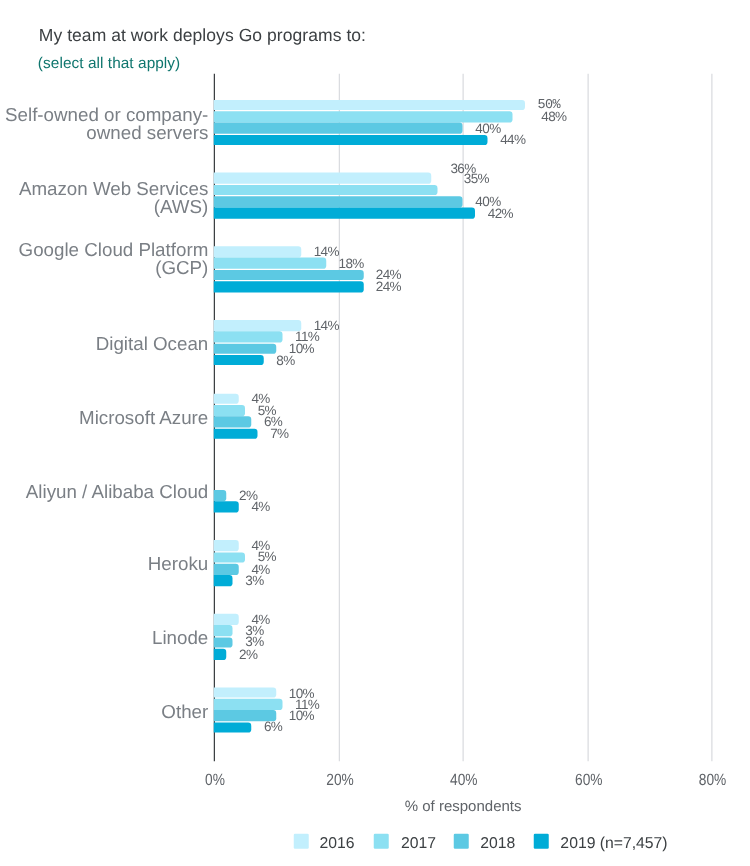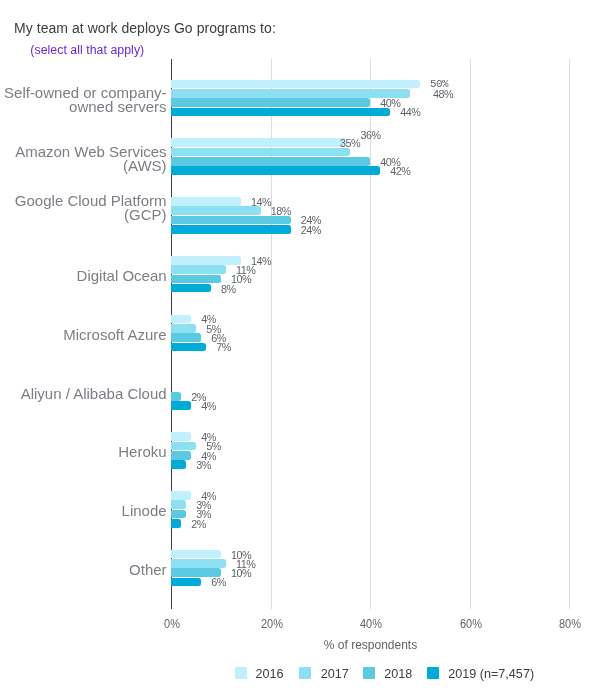--- a/index.html
+++ b/index.html
@@ -1,21 +1,21 @@
 <!DOCTYPE html>
 <html><head>
 <meta charset="utf-8">
 <style>
   html,body{margin:0;padding:0;background:#ffffff;}
   body{width:600px;height:693px;font-family:"Liberation Sans",sans-serif;overflow:hidden;
         -webkit-font-smoothing:antialiased;}
   #root{position:relative;width:600px;height:693px;background:#ffffff;}
-  .title{position:absolute;left:14px;top:19.5px;font-size:14px;color:#3c4043;
+  .title{position:absolute;left:31px;top:19.5px;font-size:14px;color:#3c4043;
          letter-spacing:0.05px;white-space:nowrap;}
-  .subtitle{position:absolute;left:30.3px;top:42.6px;font-size:12.3px;color:#6d28d9;
+  .subtitle{position:absolute;left:30.3px;top:42.6px;font-size:12.3px;color:#0f766e;
             letter-spacing:0.05px;white-space:nowrap;}
   .axis-y{position:absolute;left:171px;top:58.8px;width:1px;height:550.2px;background:#3c4043;}
   .gridline{position:absolute;width:1px;background:#dadce0;top:58.8px;height:550.2px;}
   .bar{position:absolute;border-radius:0 2.5px 2.5px 0;}
   .vlabel{position:absolute;font-size:10.8px;line-height:14px;color:#5f6368;
           white-space:nowrap;letter-spacing:-0.5px;}
   .catlabel{position:absolute;right:433.4px;text-align:right;font-size:15px;
             line-height:14px;color:#7a7f85;white-space:nowrap;}
   .ticklabel{position:absolute;font-size:13px;line-height:14px;color:#5f6368;
              text-align:center;width:80px;top:616.8px;
@@ -42,21 +42,21 @@
       <div class="gridline" style="left: 569.3px;"></div>
       <div class="bar" style="left: 171.3px; top: 79.6px; width: 248.75px; height: 8.7px; background: rgb(194, 239, 253);"></div>
       <div class="vlabel" style="left: 430.05px; top: 77.35px; font-family: Liberation Mono, monospace;">50%</div>
       <div class="bar" style="left: 171.3px; top: 88.9px; width: 238.8px; height: 8.7px; background: rgb(140, 224, 242);"></div>
       <div class="vlabel" style="left: 433px; top: 86.65px;">48%</div>
       <div class="bar" style="left: 171.3px; top: 98.2px; width: 199px; height: 8.7px; background: rgb(92, 201, 227);"></div>
       <div class="vlabel" style="left: 380.3px; top: 95.95px;">40%</div>
       <div class="bar" style="left: 171.3px; top: 107.5px; width: 218.9px; height: 8.7px; background: rgb(0, 172, 215);"></div>
       <div class="vlabel" style="left: 400.2px; top: 105.25px;">44%</div>
       <div class="bar" style="left: 171.3px; top: 138.37px; width: 174.125px; height: 8.7px; background: rgb(194, 239, 253);"></div>
-      <div class="vlabel" style="left: 340px; top: 136.12px;">35%</div>
+      <div class="vlabel" style="left: 371px; top: 136.12px;">35%</div>
       <div class="bar" style="left: 171.3px; top: 147.67px; width: 179.1px; height: 8.7px; background: rgb(140, 224, 242);"></div>
       <div class="vlabel" style="left: 360.4px; top: 128px;">36%</div>
       <div class="bar" style="left: 171.3px; top: 156.97px; width: 199px; height: 8.7px; background: rgb(92, 201, 227);"></div>
       <div class="vlabel" style="left: 380.3px; top: 154.72px;">40%</div>
       <div class="bar" style="left: 171.3px; top: 166.27px; width: 208.95px; height: 8.7px; background: rgb(0, 172, 215);"></div>
       <div class="vlabel" style="left: 390.25px; top: 164.02px;">42%</div>
       <div class="bar" style="left: 171.3px; top: 197.14px; width: 69.65px; height: 8.7px; background: rgb(194, 239, 253);"></div>
       <div class="vlabel" style="left: 250.95px; top: 194.89px;">14%</div>
       <div class="bar" style="left: 171.3px; top: 206.44px; width: 89.55px; height: 8.7px; background: rgb(140, 224, 242);"></div>
       <div class="vlabel" style="left: 270.85px; top: 204.19px;">18%</div>

